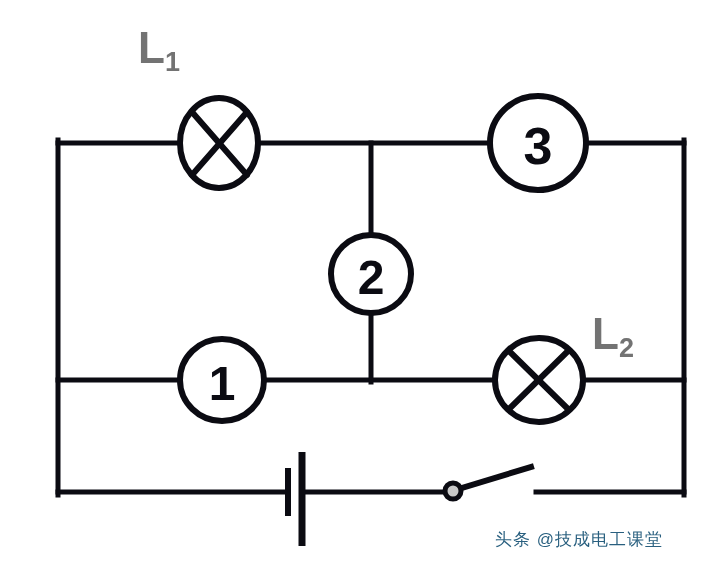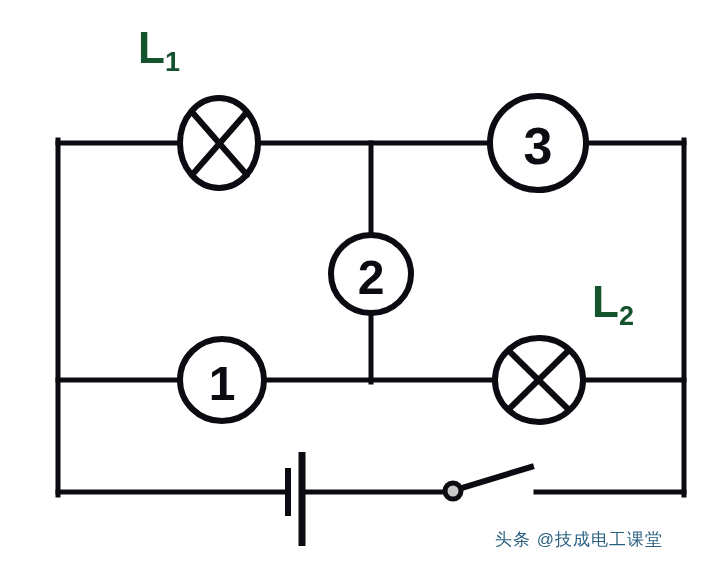--- a/index.html
+++ b/index.html
@@ -50,41 +50,41 @@
     font-family: "Liberation Sans", sans-serif;
     font-weight: bold;
     fill: #0b0b12;
     text-anchor: middle;
     dominant-baseline: central;
   }
   .lamp-label {
     position: absolute;
     font-family: "Liberation Sans", sans-serif;
     font-weight: bold;
-    color: #14532d;
+    color: #737373;
     line-height: 1;
     white-space: nowrap;
     user-select: none;
   }
   .lamp-label .base {
     font-size: 44px;
     letter-spacing: -1px;
   }
   .lamp-label .sub {
     font-size: 27px;
     vertical-align: -8px;
     margin-left: 1px;
   }
   #label-l1 {
     left: 138px;
     top: 26px;
   }
   #label-l2 {
     left: 592px;
-    top: 280px;
+    top: 312px;
     text-align: right;
   }
   #watermark {
     position: absolute;
     left: 495px;
     top: 528px;
     font-family: "Liberation Sans", sans-serif;
     font-size: 17px;
     color: #0c4a6e;
     letter-spacing: 1px;

